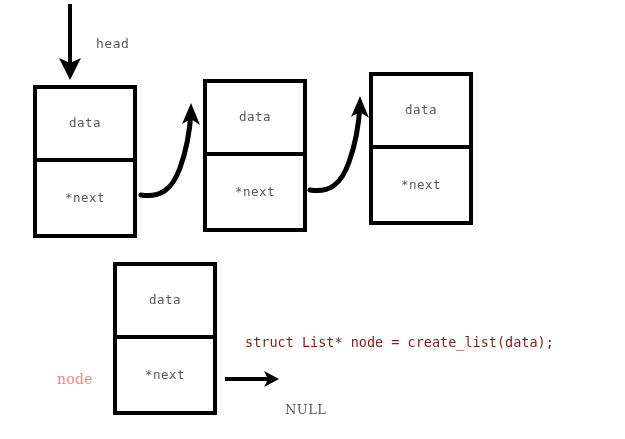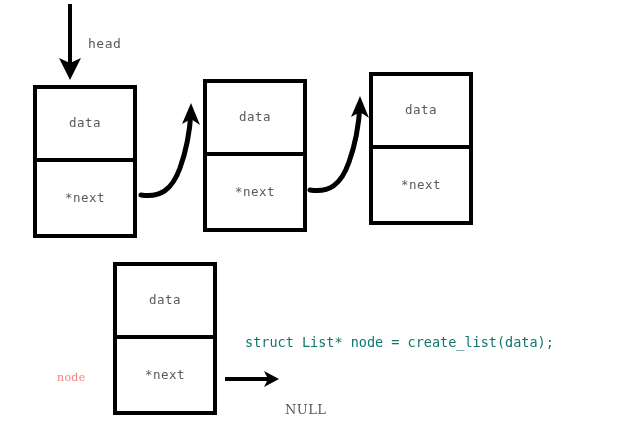--- a/index.html
+++ b/index.html
@@ -46,31 +46,32 @@
   .float-label {
     position: absolute;
     white-space: nowrap;
     line-height: 1;
   }
   .label-head {
     font-family: "DejaVu Sans Mono", monospace;
     font-size: 13px;
     color: #5a5a5a;
     letter-spacing: 0.5px;
+    margin-left: 8px;
   }
   .label-null {
     font-family: "DejaVu Serif", serif;
     font-size: 13px;
     color: #5a5a5a;
     letter-spacing: 0.4px;
     margin-top: 31px;
   }
   .label-node {
     font-family: "DejaVu Serif", serif;
-    font-size: 11px;
+    font-size: 14px;
     letter-spacing: 0.3px;
   }
   .label-code {
     font-family: "DejaVu Sans Mono", monospace;
     font-size: 13.5px;
     letter-spacing: 0px;
   }
   svg.overlay {
     position: absolute;
     left: 0;
@@ -143,15 +144,15 @@
       <span class="cell-label">*next</span>
     </div>
   </div>
 
   <span class="float-label label-head" style="left:88px; top:37px;">head</span>
 
   <span class="float-label label-null" style="left:285px; top:372px;">NULL</span>
 
   <span class="float-label label-node" style="left:57px; top:372px; color:#fa7f7f;">node</span>
 
-  <span class="float-label label-code" style="left:245px; top:336px; color:#0f766e;">struct List* node = create_list(data);</span>
+  <span class="float-label label-code" style="left:245px; top:336px; color:#7f1d1d;">struct List* node = create_list(data);</span>
 
 </div>
 
 </body></html>

